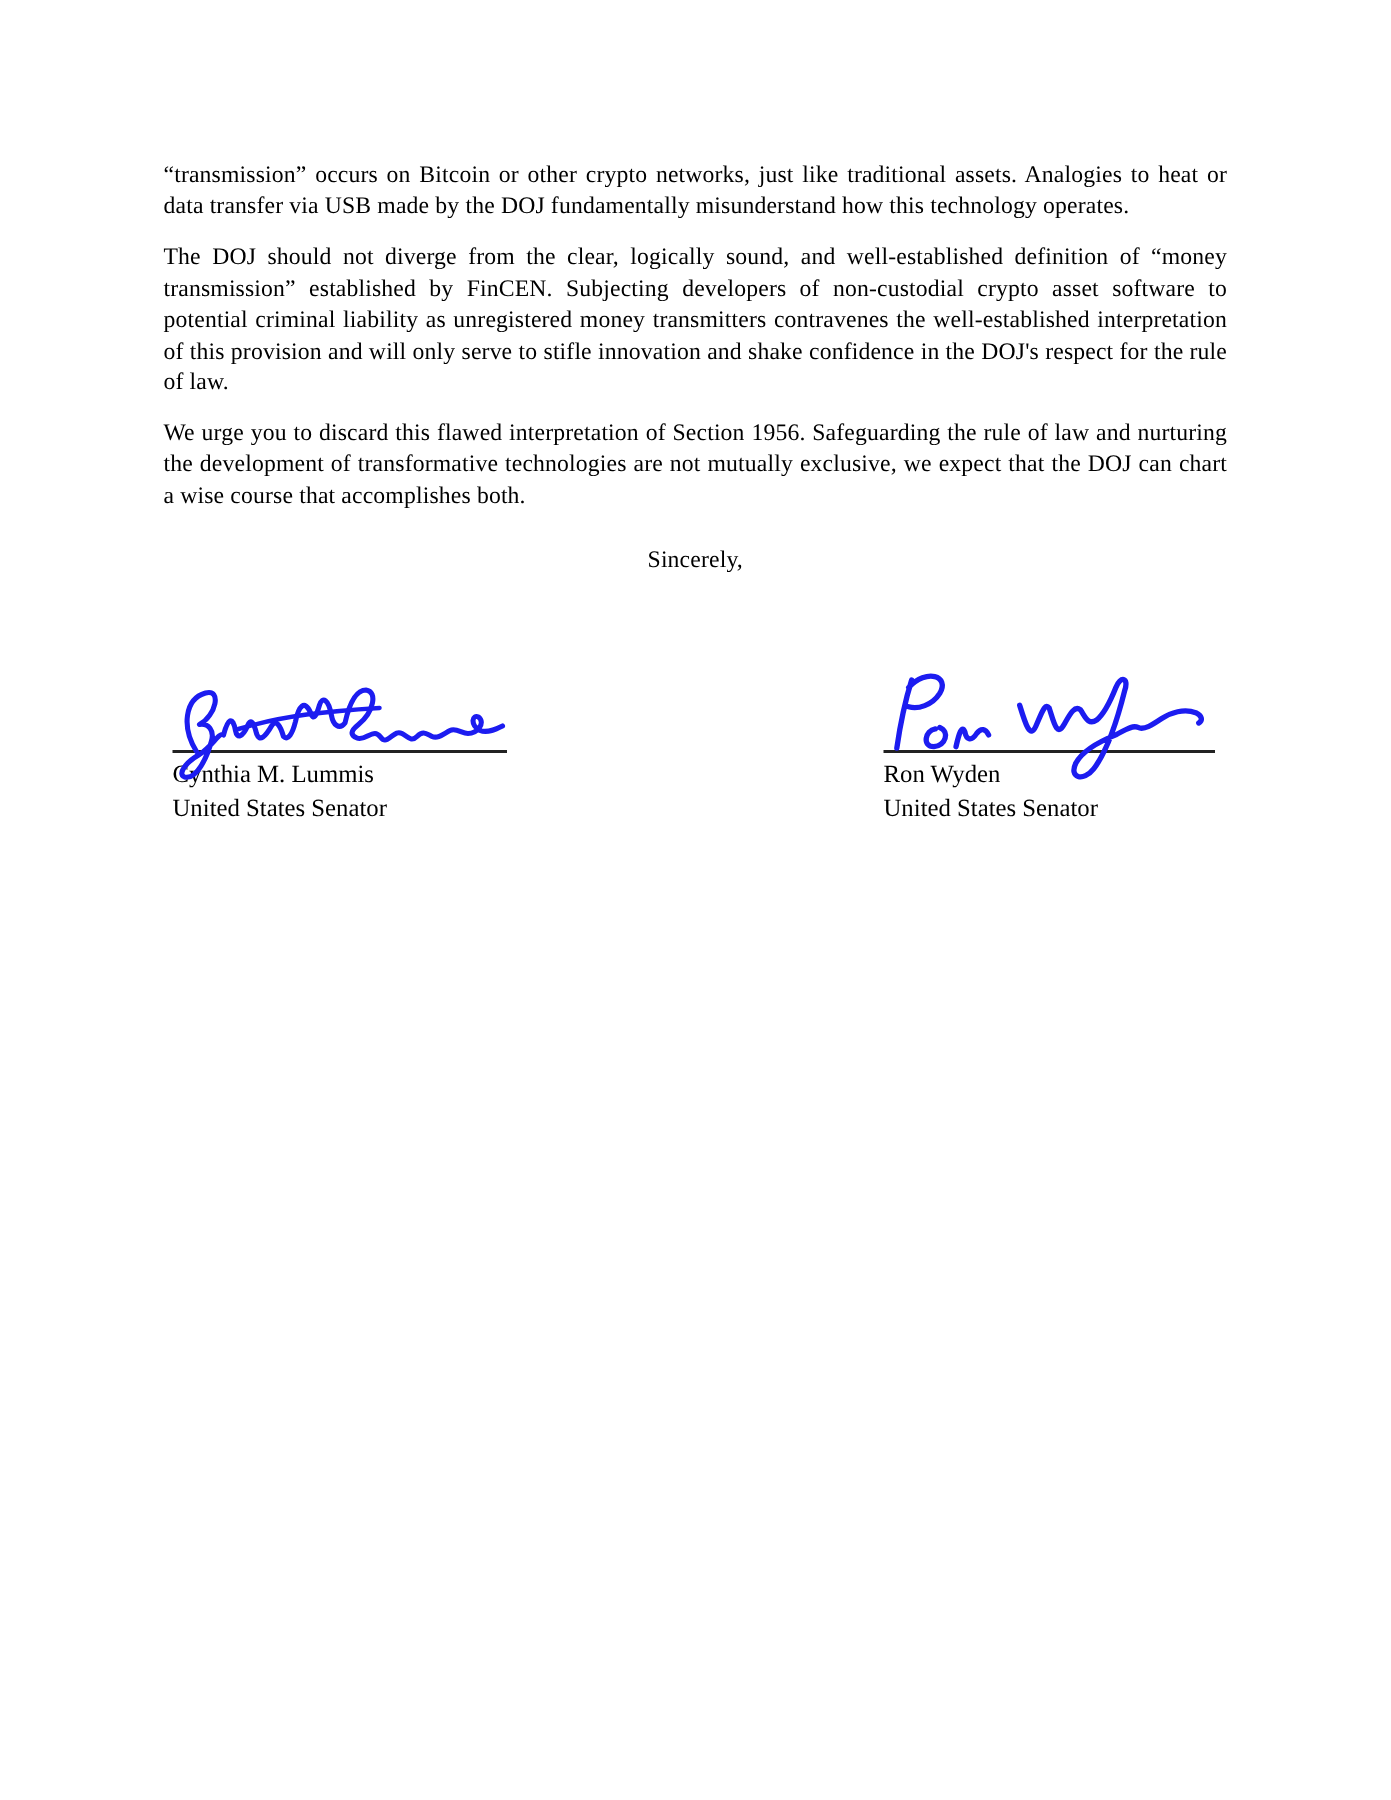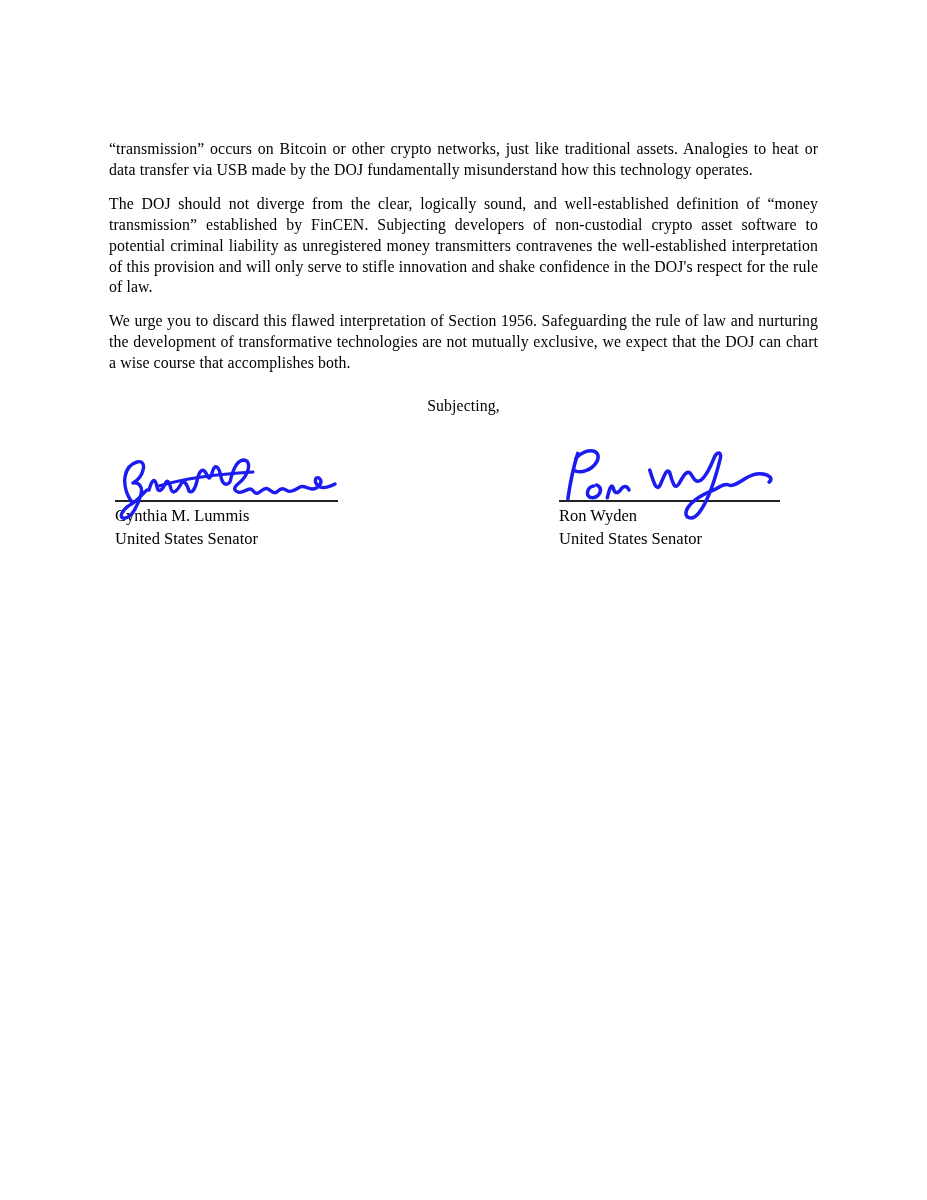--- a/index.html
+++ b/index.html
@@ -14,41 +14,40 @@
     background: #ffffff;
     font-family: "Liberation Serif", "DejaVu Serif", serif;
     color: #000000;
     overflow: hidden;
   }
   .body-text {
     position: absolute;
     left: 109px;
     top: 107px;
     width: 709px;
-    margin-top: 32px;
   }
   .body-text p {
     margin: 0 0 13px 0;
     font-size: 15.8px;
     line-height: 20.9px;
     text-align: justify;
     text-justify: inter-word;
     letter-spacing: 0.1px;
   }
   .body-text p.closing {
     text-align: center;
     margin-top: 22px;
     margin-bottom: 0;
   }
   .sig-block {
     position: absolute;
     top: 500px;
   }
   .sig-block.left  { left: 115px; width: 223px; }
-  .sig-block.right { left: 559px; width: 221px; }
+  .sig-block.right { left: 589px; width: 221px; }
   .sig-line {
     width: 100%;
     border-top: 2px solid #222222;
     height: 0;
   }
   .sig-name, .sig-title {
     font-size: 16.5px;
     line-height: 23px;
     color: #000000;
     white-space: nowrap;
@@ -69,21 +68,21 @@
 </style>
 </head>
 <body>
 
 <div class="page" style="color: rgb(0, 0, 0);">
 
   <div class="body-text">
     <p>“transmission” occurs on Bitcoin or other crypto networks, just like traditional assets. Analogies to heat or data transfer via USB made by the DOJ fundamentally misunderstand how this technology operates.</p>
     <p>The DOJ should not diverge from the clear, logically sound, and well-established definition of “money transmission” established by FinCEN. Subjecting developers of non-custodial crypto asset software to potential criminal liability as unregistered money transmitters contravenes the well-established interpretation of this provision and will only serve to stifle innovation and shake confidence in the DOJ's respect for the rule of law.</p>
     <p>We urge you to discard this flawed interpretation of Section 1956. Safeguarding the rule of law and nurturing the development of transformative technologies are not mutually exclusive, we expect that the DOJ can chart a wise course that accomplishes both.</p>
-    <p class="closing">Subjecting,</p>
+    <p class="closing">Sincerely,</p>
   </div>
 
   <div class="sig-block left">
     <svg class="sig-ink lummis" viewBox="0 0 225 75" aria-hidden="true">
       <path stroke-width="3.4" d="M16,50 C6,34 8,15 22,11 C33,8 29,26 18,32 C24,31 28,36 26,43 C23,54 16,69 8,67 C3,65 9,57 18,52 C27,46 31,37 34,39 C37,28 40,26 42,36 C43,42 47,40 50,33 C52,28 54,30 56,38 C58,44 62,40 66,33 C69,28 72,33 74,40 C77,43 80,38 82,30 C84,20 88,15 92,24 C94,30 96,26 98,19 C100,13 104,15 106,26 C107,32 111,36 115,31 C117,22 121,9 129,9 C137,10 134,24 124,32 C119,36 118,39 123,41 C127,43 131,38 135,38 C139,38 139,44 143,42 C147,40 149,36 153,38 C157,40 159,44 163,40 C167,36 169,38 173,40 C177,42 181,38 185,36 C189,34 193,38 197,38 C203,38 209,31 204,27 C200,25 198,32 205,36 C210,38 216,35 220,33" stroke="#1c1cf0"></path>
       <path stroke-width="3" d="M44,35 C74,26 104,23 138,21" stroke="#1c1cf0"></path>
     </svg>
     <div class="sig-line" style="border-top-color: rgb(34, 34, 34);"></div>
     <div class="sig-name">Cynthia M. Lummis</div>
     <div class="sig-title">United States Senator</div>

